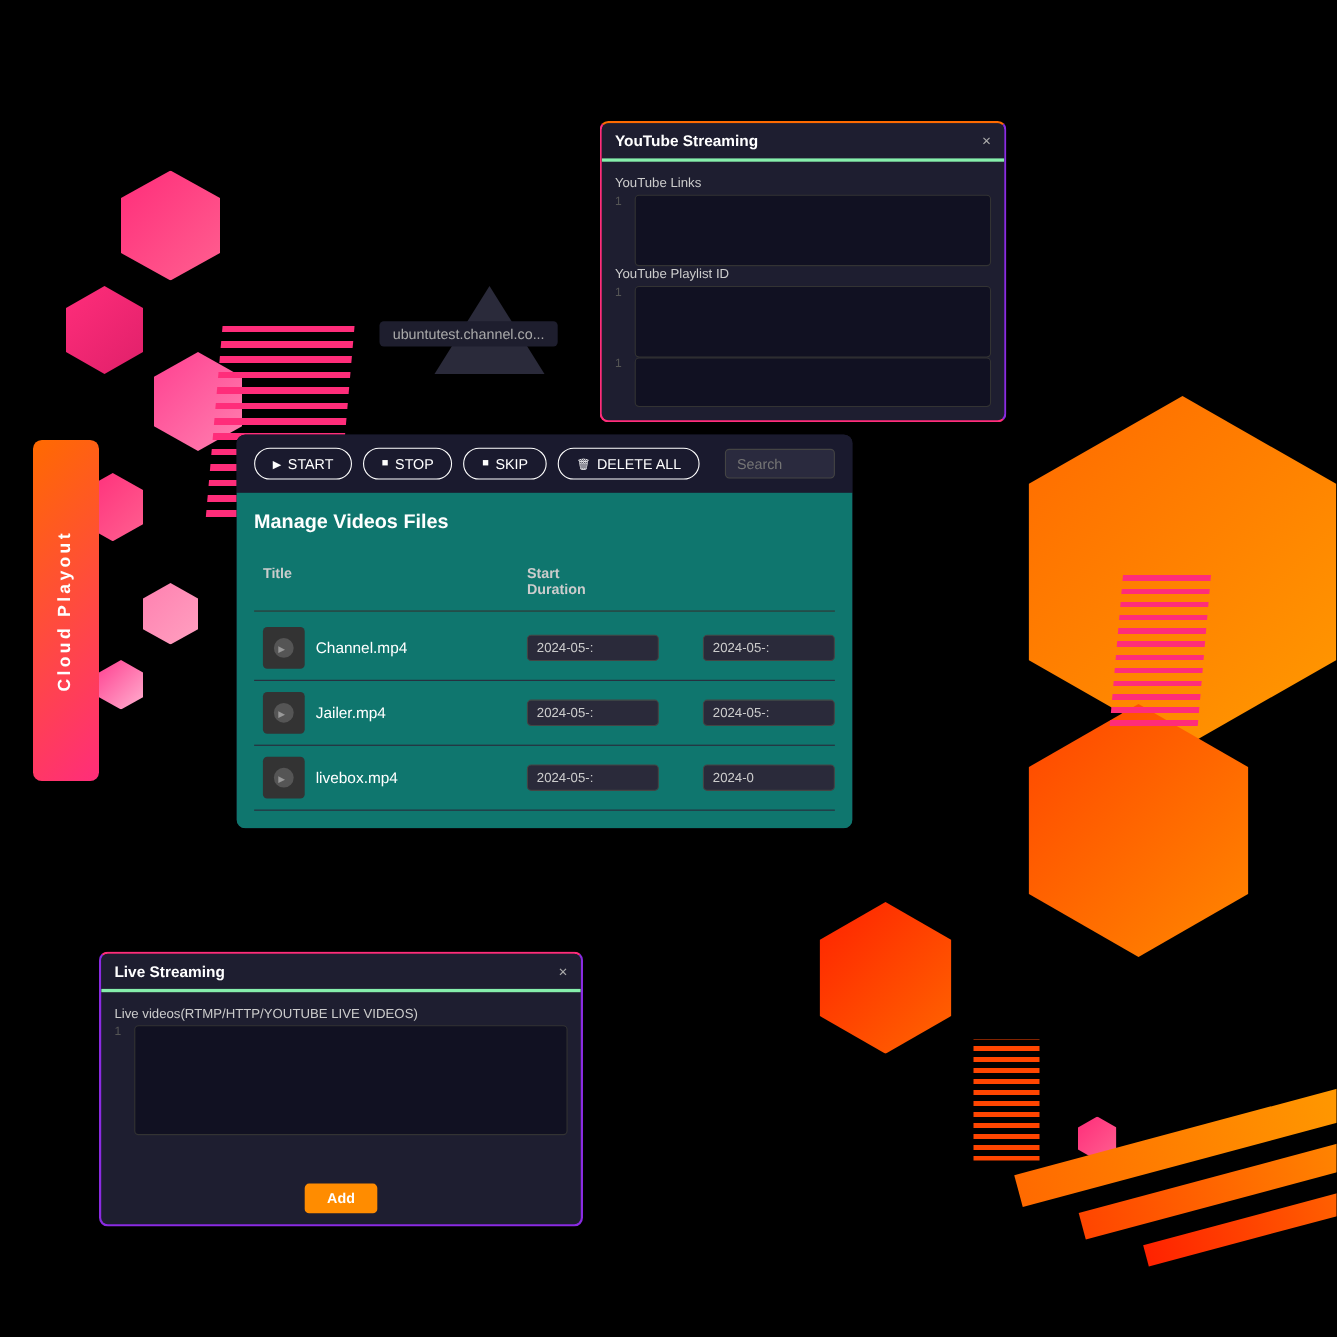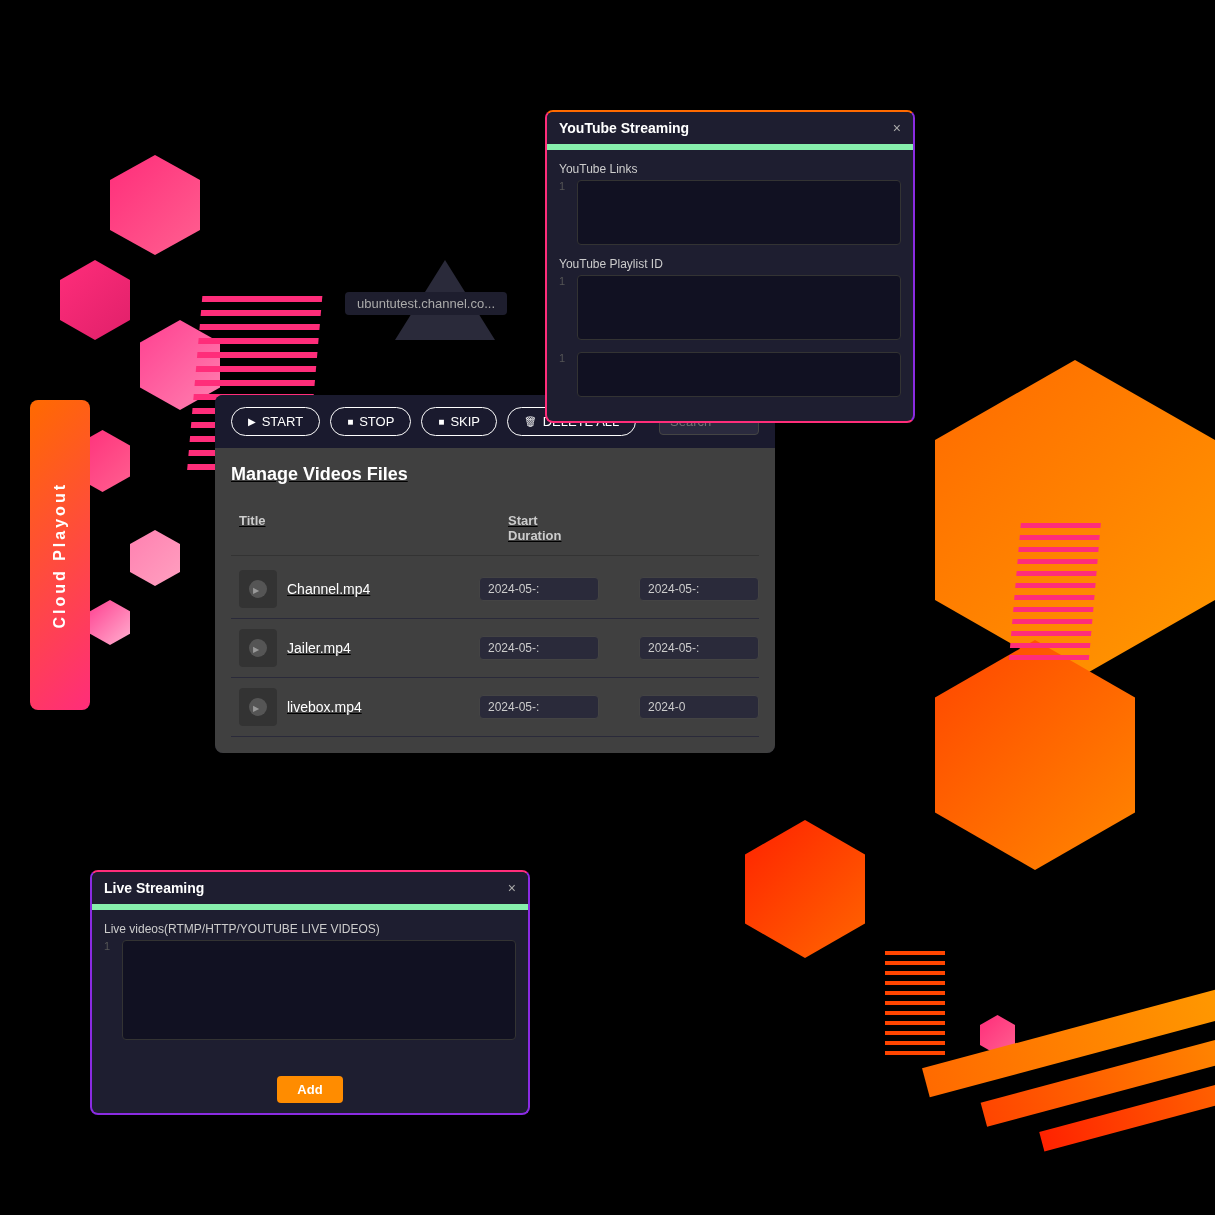--- a/index.html
+++ b/index.html
@@ -187,39 +187,37 @@
       border-radius: 4px;
       padding: 5px 10px;
       color: #ccc;
       font-size: 13px;
       width: 100px;
     }
 
     
     .table-section {
       padding: 16px;
-      background: #404040;
-      text-decoration: underline;
+      background: #0f766e;
     }
     .section-title {
       color: #fff;
       font-size: 18px;
       font-weight: 700;
       margin-bottom: 16px;
     }
     .table-header {
       display: grid;
       grid-template-columns: 240px 160px 160px 60px;
       color: #ccc;
       font-size: 13px;
       font-weight: 600;
       padding: 8px 0;
       border-bottom: 1px solid #333;
       margin-bottom: 4px;
-      gap: 29px;
     }
     .col-header { padding: 4px 8px; }
     .table-row-item {
       display: grid;
       grid-template-columns: 240px 160px 160px 60px;
       align-items: center;
       padding: 10px 0;
       border-bottom: 1px solid #2a2a3a;
     }
     .row-title {
@@ -262,34 +260,34 @@
       border-radius: 8px;
       z-index: 10;
       overflow: hidden;
     }
     .dialog-header {
       display: flex;
       align-items: center;
       justify-content: space-between;
       padding: 8px 12px;
       background: #1e1e30;
-      border-bottom: 6px solid #86efac;
+      border-bottom: 3px solid #86efac;
     }
     .dialog-title {
       color: #fff;
       font-size: 14px;
       font-weight: 700;
     }
     .dialog-close {
       color: #aaa;
       cursor: pointer;
       font-size: 14px;
     }
     .dialog-body { padding: 12px; }
-    .dialog-field { margin-bottom: 12px; }
+    .dialog-field { }
     .dialog-label {
       color: #ccc;
       font-size: 12px;
       margin-bottom: 4px;
       display: flex;
       align-items: center;
       gap: 8px;
     }
     .dialog-note { color: #ff8c00; font-size: 11px; }
     .dialog-note-warning { color: #ff4444; font-size: 11px; }
@@ -338,21 +336,21 @@
     }
     .btn-add {
       background: #ff8c00;
       color: #fff;
       border: none;
       border-radius: 4px;
       padding: 6px 20px;
       font-size: 13px;
       font-weight: 700;
       cursor: pointer;
-      margin-top: 2px;
+      margin-top: 22px;
     }
     .dialog-footer {
       padding: 10px 12px;
       display: flex;
       justify-content: center;
     }
   </style>
 </head>
 <body>
 

